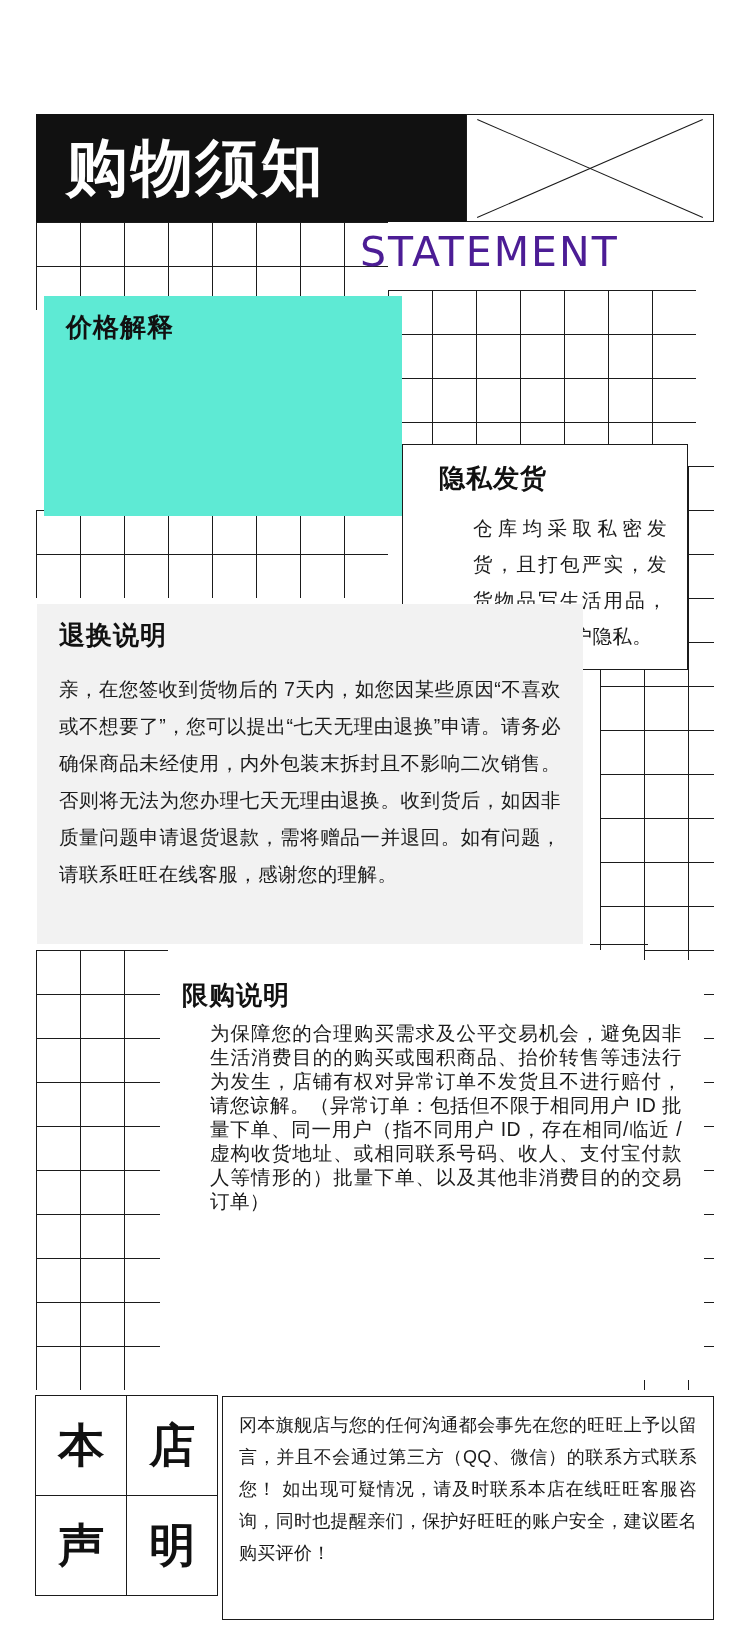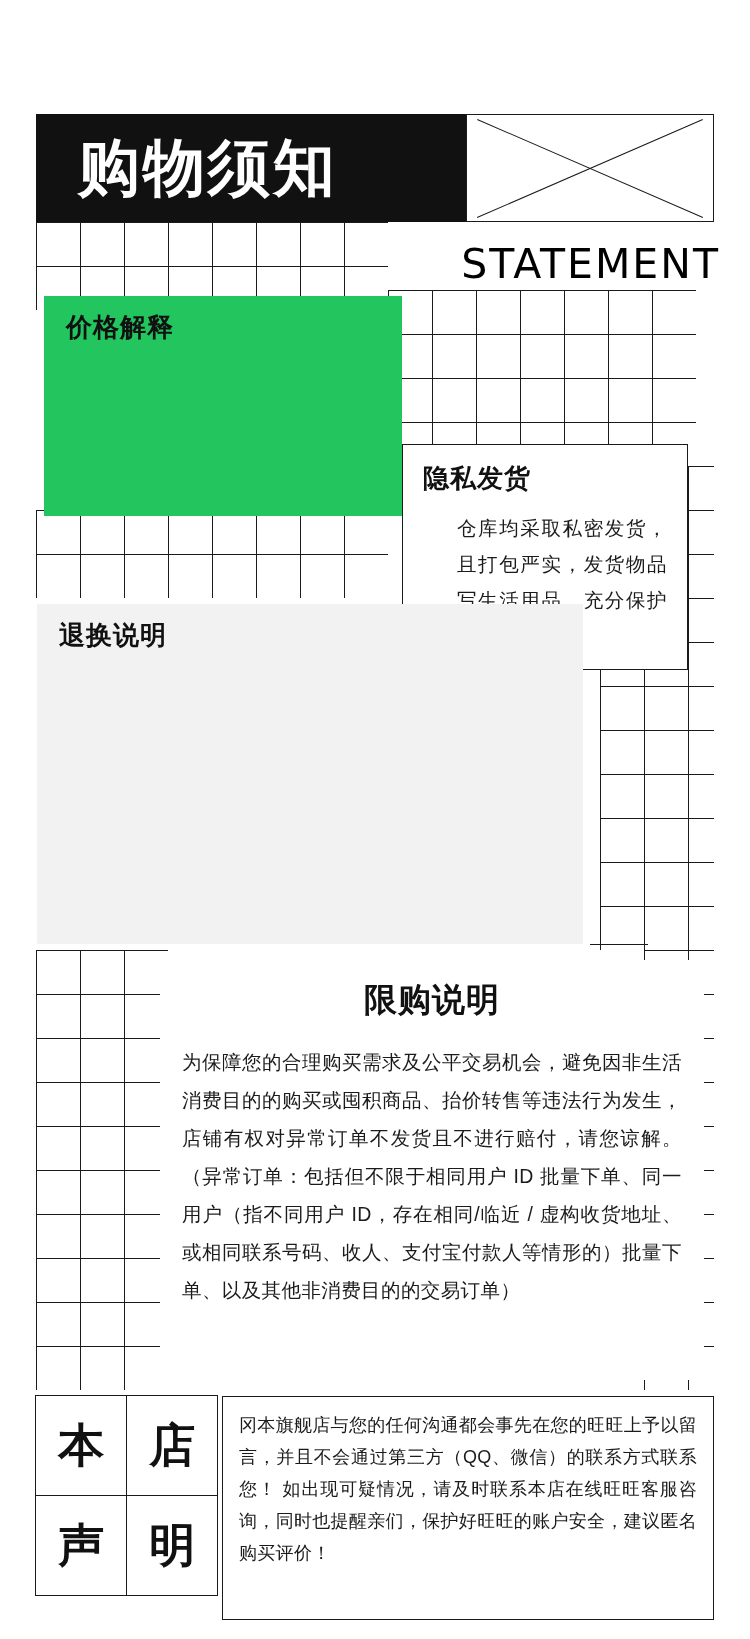--- a/index.html
+++ b/index.html
@@ -34,21 +34,21 @@
   
   .header-band {
     position: absolute;
     left: 36px;
     top: 114px;
     width: 430px;
     height: 108px;
     background: #111111;
     display: flex;
     align-items: center;
-    padding-left: 42px;
+    padding-left: 30px;
     box-sizing: border-box;
   }
   .header-title {
     color: #ffffff;
     font-size: 62px;
     font-weight: bold;
     letter-spacing: 3px;
     line-height: 1;
     white-space: nowrap;
   }
@@ -71,27 +71,27 @@
     height: 1.4px;
     background: #1b1b1b;
     transform-origin: center;
   }
   .header-x::before { transform: rotate(23.5deg); }
   .header-x::after  { transform: rotate(-23.5deg); }
 
   .statement-en {
     position: absolute;
     left: 360px;
-    top: 240px;
+    top: 228px;
     width: 360px;
-    text-align: right;
+    text-align: left;
     font-size: 41px;
     letter-spacing: 2px;
     font-family: "DejaVu Sans", "Liberation Sans", sans-serif;
-    color: #000000;
+    color: #4c1d95;
     white-space: nowrap;
   }
 
   
   .card {
     position: absolute;
     box-sizing: border-box;
   }
   .card-title {
     font-size: 26px;
@@ -107,32 +107,32 @@
     letter-spacing: 0.4px;
     text-align: justify;
   }
 
   
   #price-card {
     left: 44px;
     top: 296px;
     width: 358px;
     height: 220px;
-    background: #22c55e;
+    background: #5eead4;
     padding: 14px 22px 0 22px;
   }
   
   #privacy-card {
     left: 402px;
     top: 444px;
     width: 286px;
     height: 226px;
     background: #ffffff;
     border: 1.6px solid #1b1b1b;
-    padding: 16px 20px 0 20px;
+    padding: 16px 20px 0 36px;
   }
   #privacy-card .card-body { line-height: 36px; margin-left: 34px; }
 
   
   #return-card {
     left: 37px;
     top: 604px;
     width: 546px;
     height: 340px;
     background: #f2f2f2;
@@ -143,22 +143,22 @@
 
   
   #limit-card {
     left: 160px;
     top: 960px;
     width: 544px;
     height: 420px;
     background: #ffffff;
     padding: 18px 22px 0 22px;
   }
-  #limit-card .card-title { font-size: 33px; margin-bottom: 20px; text-align: center; }
-  #limit-card .card-body { line-height: 38px; }
+  #limit-card .card-title { font-size: 26px; margin-bottom: 8px; }
+  #limit-card .card-body { line-height: 24px; margin-left: 28px; }
 
   
   .fold {
     position: absolute;
     left: 590px;
     top: 944px;
     width: 58px;
     height: 38px;
   }
   .fold::after {
@@ -233,20 +233,21 @@
   <div class="card-title">价格解释</div>
 </div>
 
 <div class="card" id="privacy-card">
   <div class="card-title">隐私发货</div>
   <div class="card-body">仓库均采取私密发货，且打包严实，发货物品写生活用品，充分保护用户隐私。</div>
 </div>
 
 <div class="card" id="return-card">
   <div class="card-title">退换说明</div>
+  <div class="card-body">亲，在您签收到货物后的 7天内，如您因某些原因“不喜欢或不想要了”，您可以提出“七天无理由退换”申请。请务必确保商品未经使用，内外包装末拆封且不影响二次销售。否则将无法为您办理七天无理由退换。收到货后，如因非质量问题申请退货退款，需将赠品一并退回。如有问题，请联系旺旺在线客服，感谢您的理解。</div>
 </div>
 <div class="fold"></div>
 
 <div class="card" id="limit-card">
   <div class="card-title">限购说明</div>
   <div class="card-body">为保障您的合理购买需求及公平交易机会，避免因非生活消费目的的购买或囤积商品、抬价转售等违法行为发生，店铺有权对异常订单不发货且不进行赔付，请您谅解。（异常订单：包括但不限于相同用户 ID 批量下单、同一用户（指不同用户 ID，存在相同/临近 / 虚构收货地址、或相同联系号码、收人、支付宝付款人等情形的）批量下单、以及其他非消费目的的交易订单）</div>
 </div>
 
 <div class="bottom-wrap">
   <div class="bottom-label">

